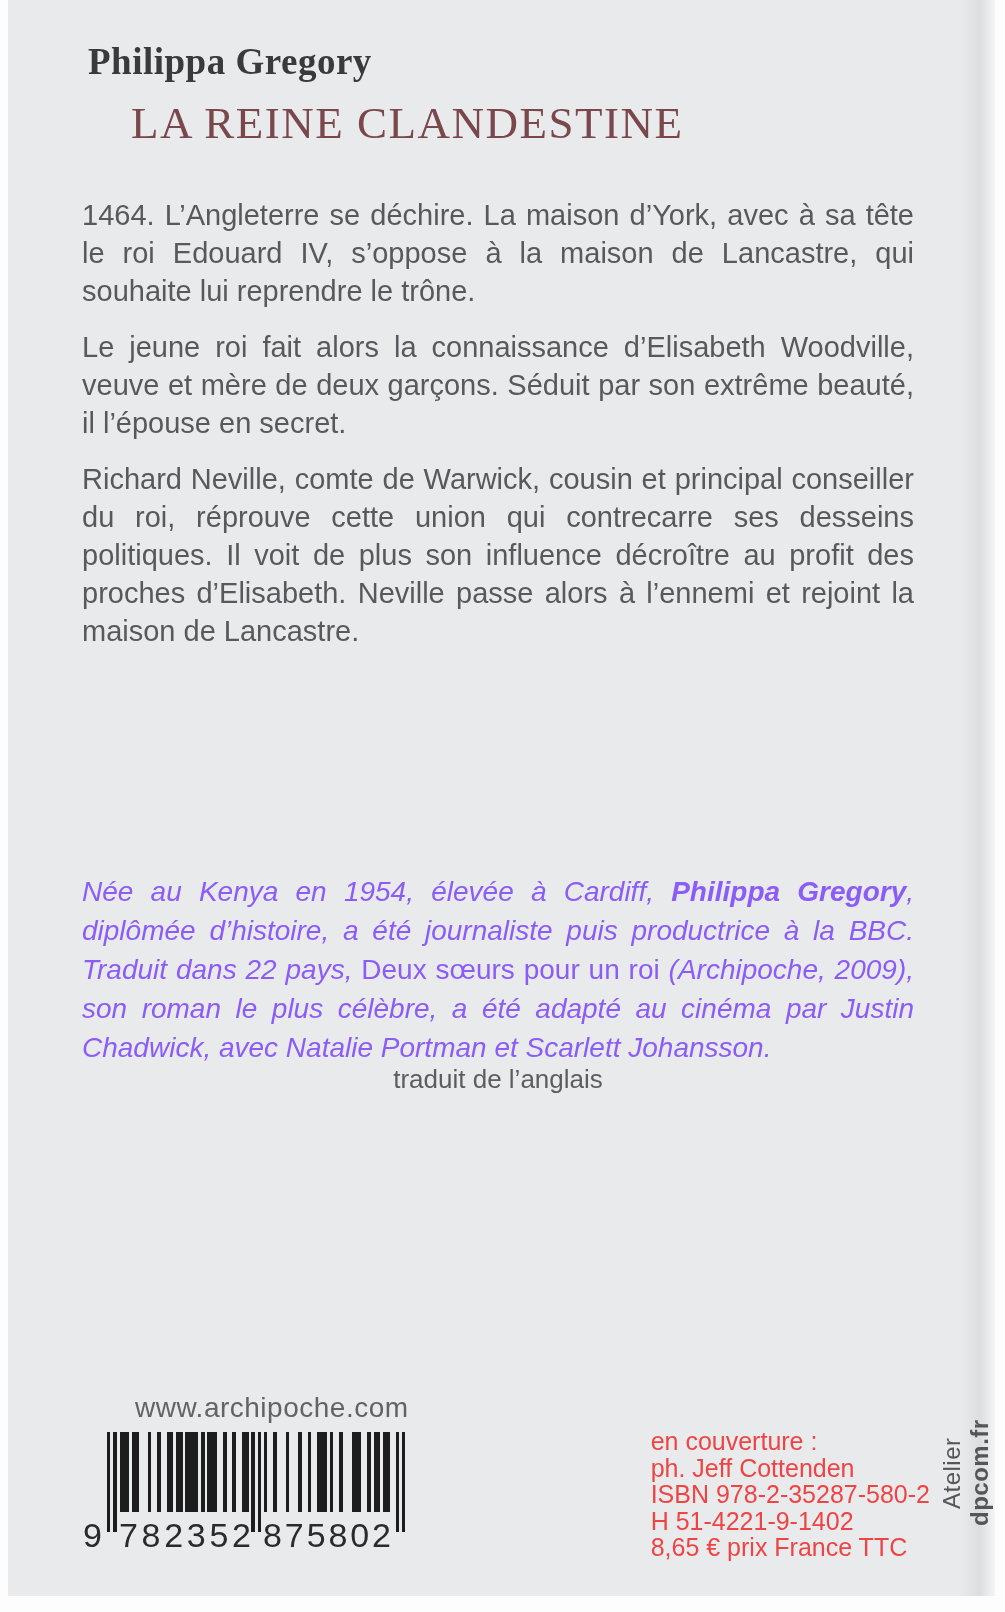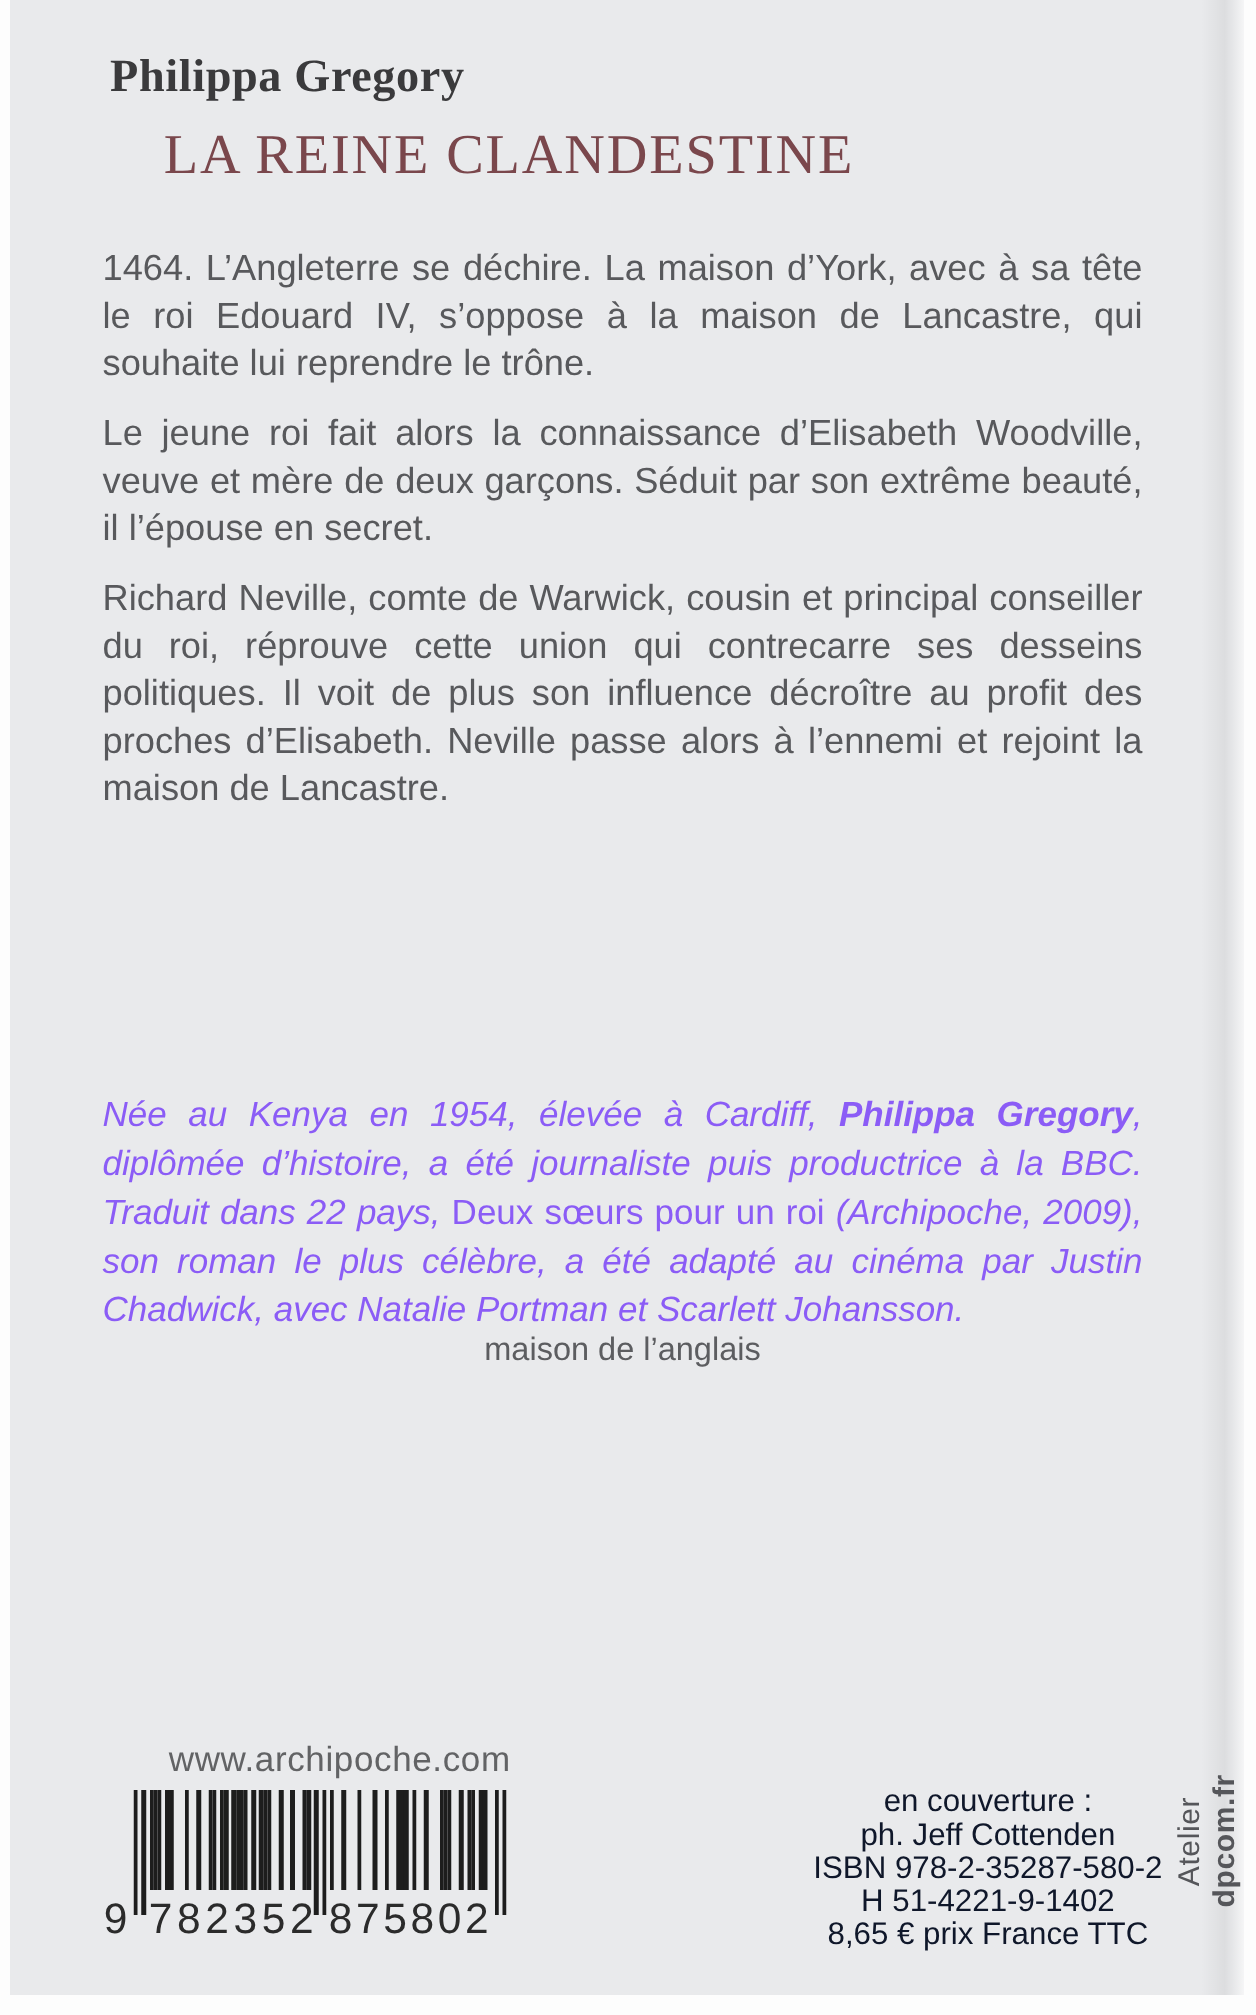--- a/index.html
+++ b/index.html
@@ -96,22 +96,22 @@
     font-size: 34px;
     color: #2b2b2b;
   }
   .bc-d { position: absolute; top: 0; display: flex; justify-content: space-between; }
   .bc-prefix { left: 0; width: 20px; }
   .bc-g1 { left: 36px; width: 132px; }
   .bc-g2 { left: 180px; width: 128px; }
   .credits {
     position: absolute;
     right: 75px; top: 1428px;
-    text-align: center;
-    color: #0f172a;
+    text-align: left;
+    color: #ef4444;
     font-size: 25px;
     line-height: 26.5px;
   }
   .studio-vertical {
     position: absolute;
     left: 938px; top: 1392px; height: 162px; width: 34px;
     writing-mode: vertical-rl;
     transform: rotate(180deg);
     color: #55565a;
     font-size: 24px;
@@ -132,21 +132,21 @@
 
 <div class="synopsis">
   <p>1464. L’Angleterre se déchire. La maison d’York, avec à sa tête le roi Edouard IV, s’oppose à la maison de Lancastre, qui souhaite lui reprendre le trône.</p>
   <p>Le jeune roi fait alors la connaissance d’Elisabeth Woodville, veuve et mère de deux garçons. Séduit par son extrême beauté, il l’épouse en secret.</p>
   <p>Richard Neville, comte de Warwick, cousin et principal conseiller du roi, réprouve cette union qui contrecarre ses desseins politiques. Il voit de plus son influence décroître au profit des proches d’Elisabeth. Neville passe alors à l’ennemi et rejoint la maison de Lancastre.</p>
 </div>
 
 <div class="bio"><span>Née au Kenya en 1954, élevée à Cardiff, </span><span class="bold">Philippa Gregory</span><span>, diplômée d’histoire, a été journaliste puis productrice à la BBC. Traduit dans 22 pays, </span><span class="upright">Deux sœurs pour un roi</span><span> (Archipoche, 2009), son roman le plus célèbre, a été adapté au cinéma par Justin Chadwick, avec Natalie Portman et Scarlett Johansson.</span></div>
 
 <div class="translator">
-  <div>maison de l’anglais</div>
+  <div>traduit de l’anglais</div>
 </div>
 
 <div class="website">www.archipoche.com</div>
 
 <div class="barcode">
   <div class="barcode-bars" id="barcode-bars">
       <div class="bar" style="left: 0px; width: 3.48684px; height: 100px;"></div>
       <div class="bar" style="left: 6.27368px; width: 3.48684px; height: 100px;"></div>
       <div class="bar" style="left: 12.5474px; width: 3.48684px; height: 80px;"></div>
       <div class="bar" style="left: 15.6842px; width: 3.48684px; height: 80px;"></div>

